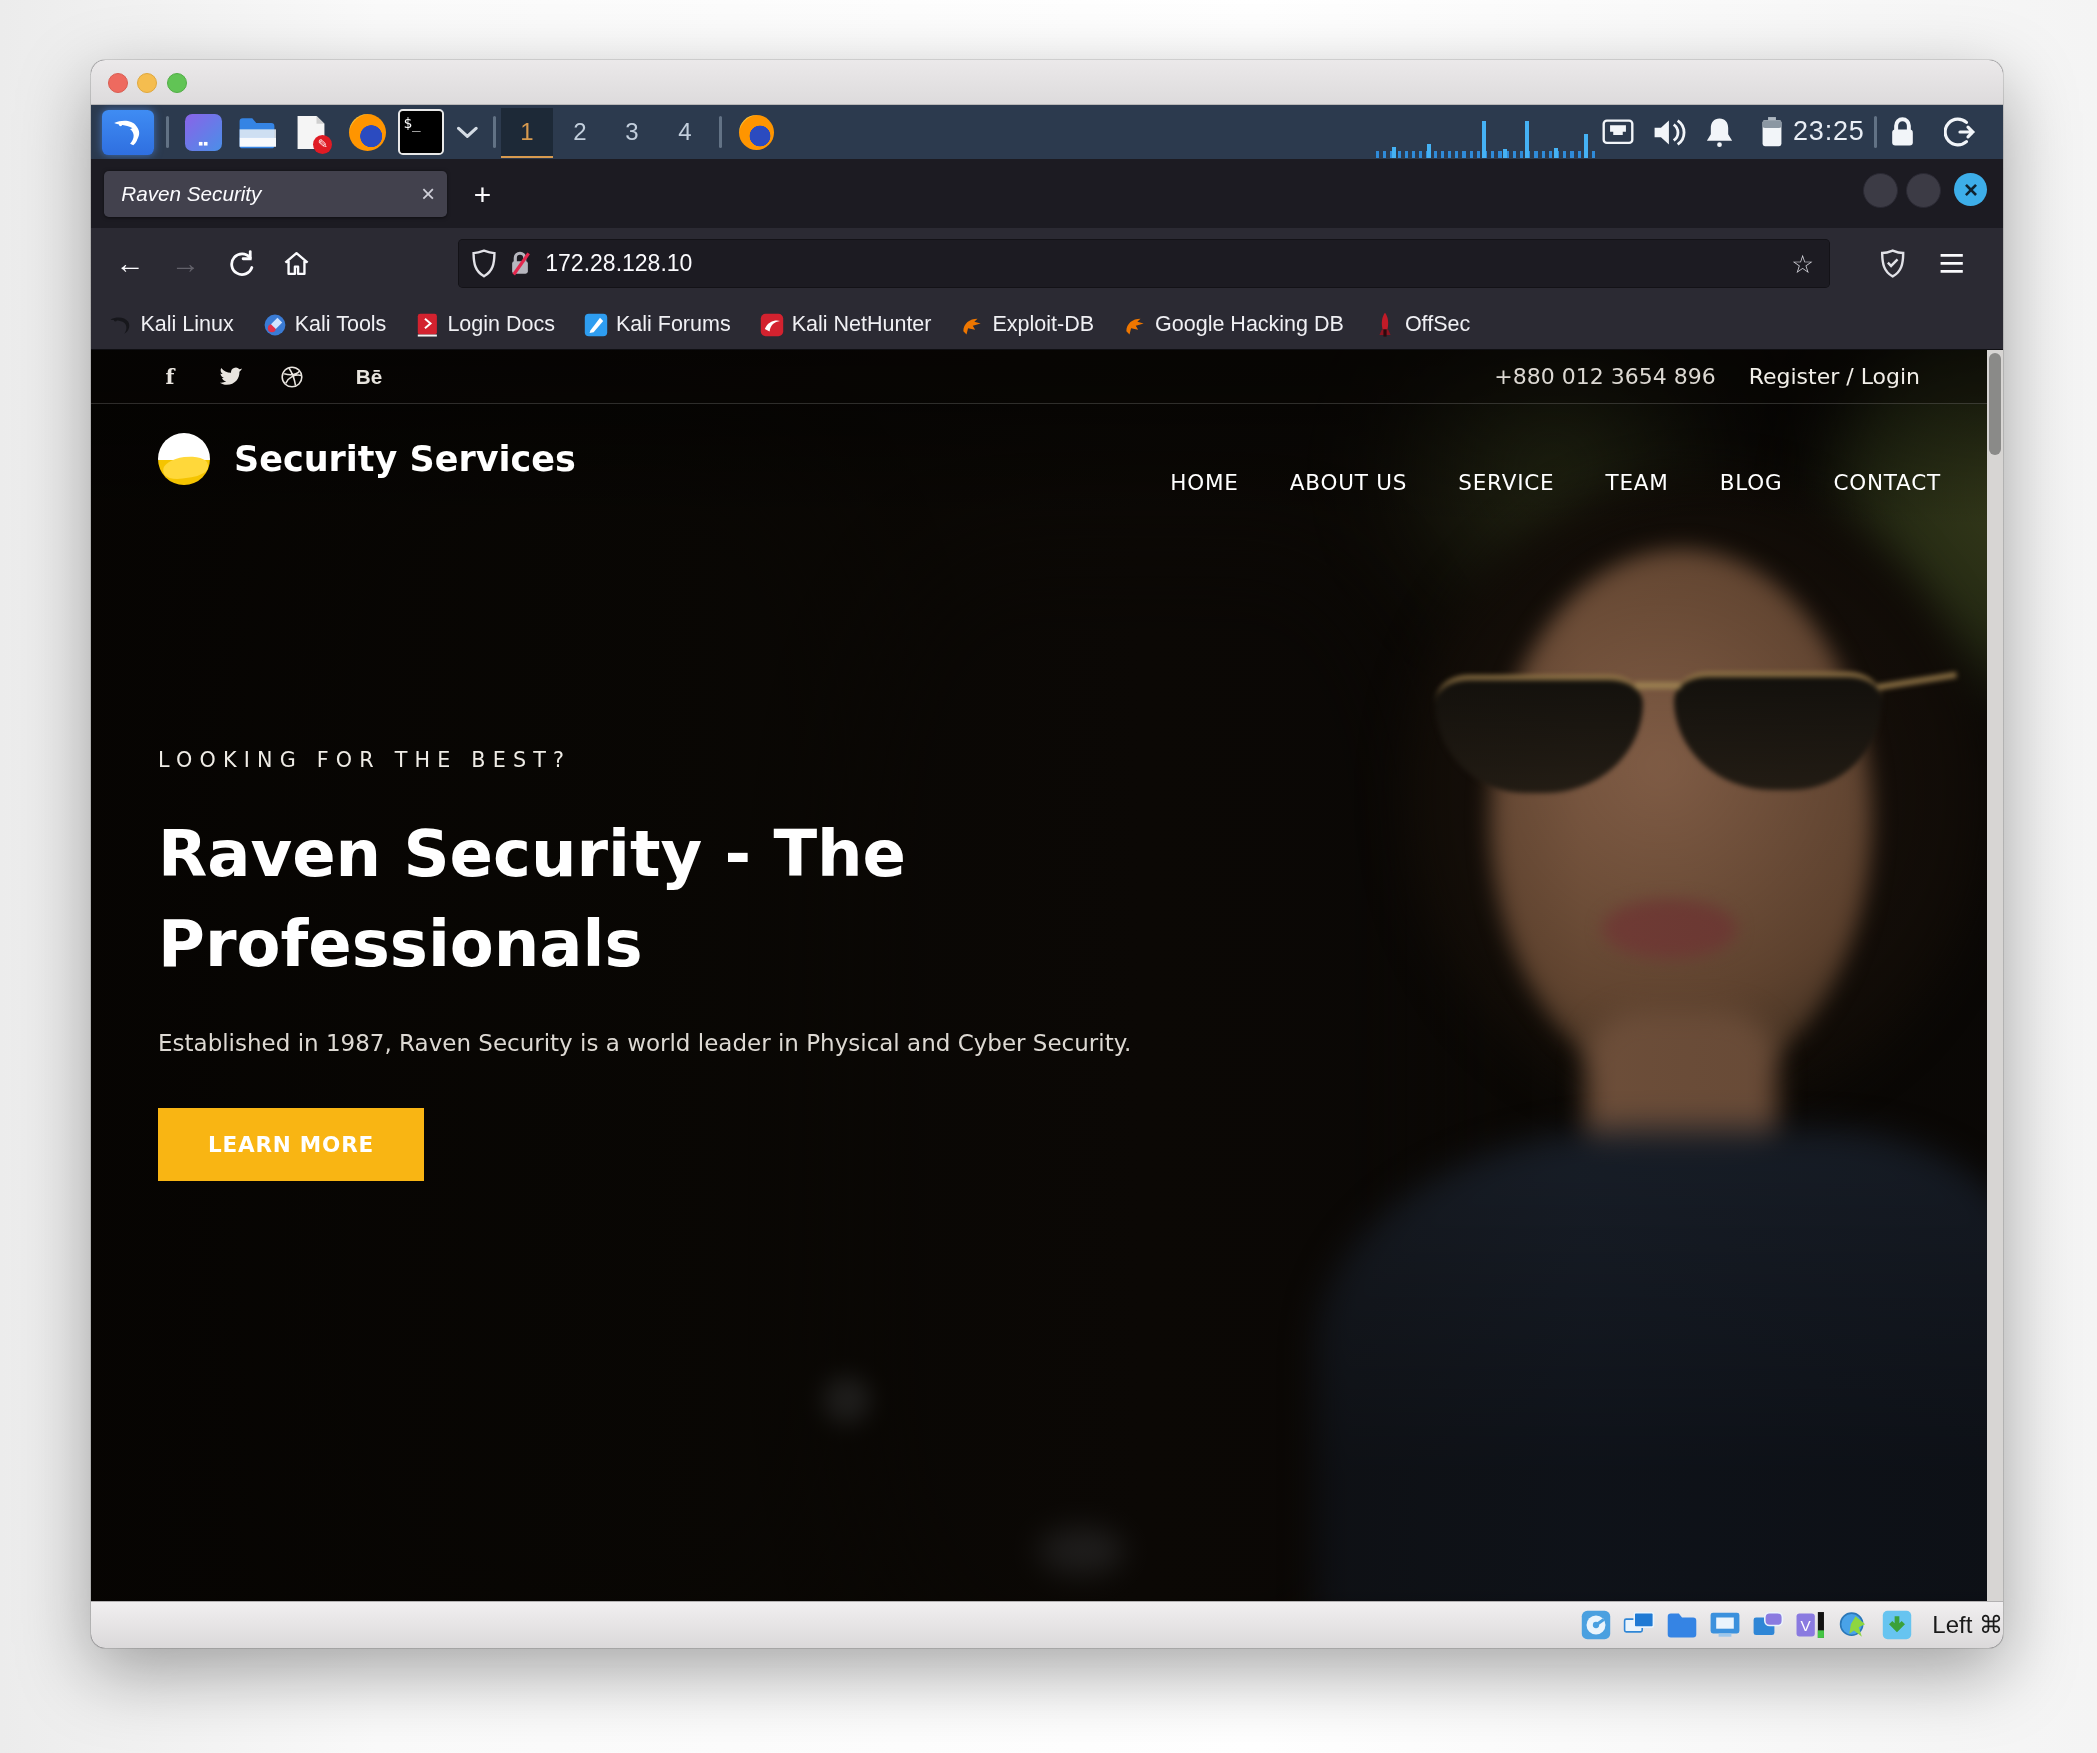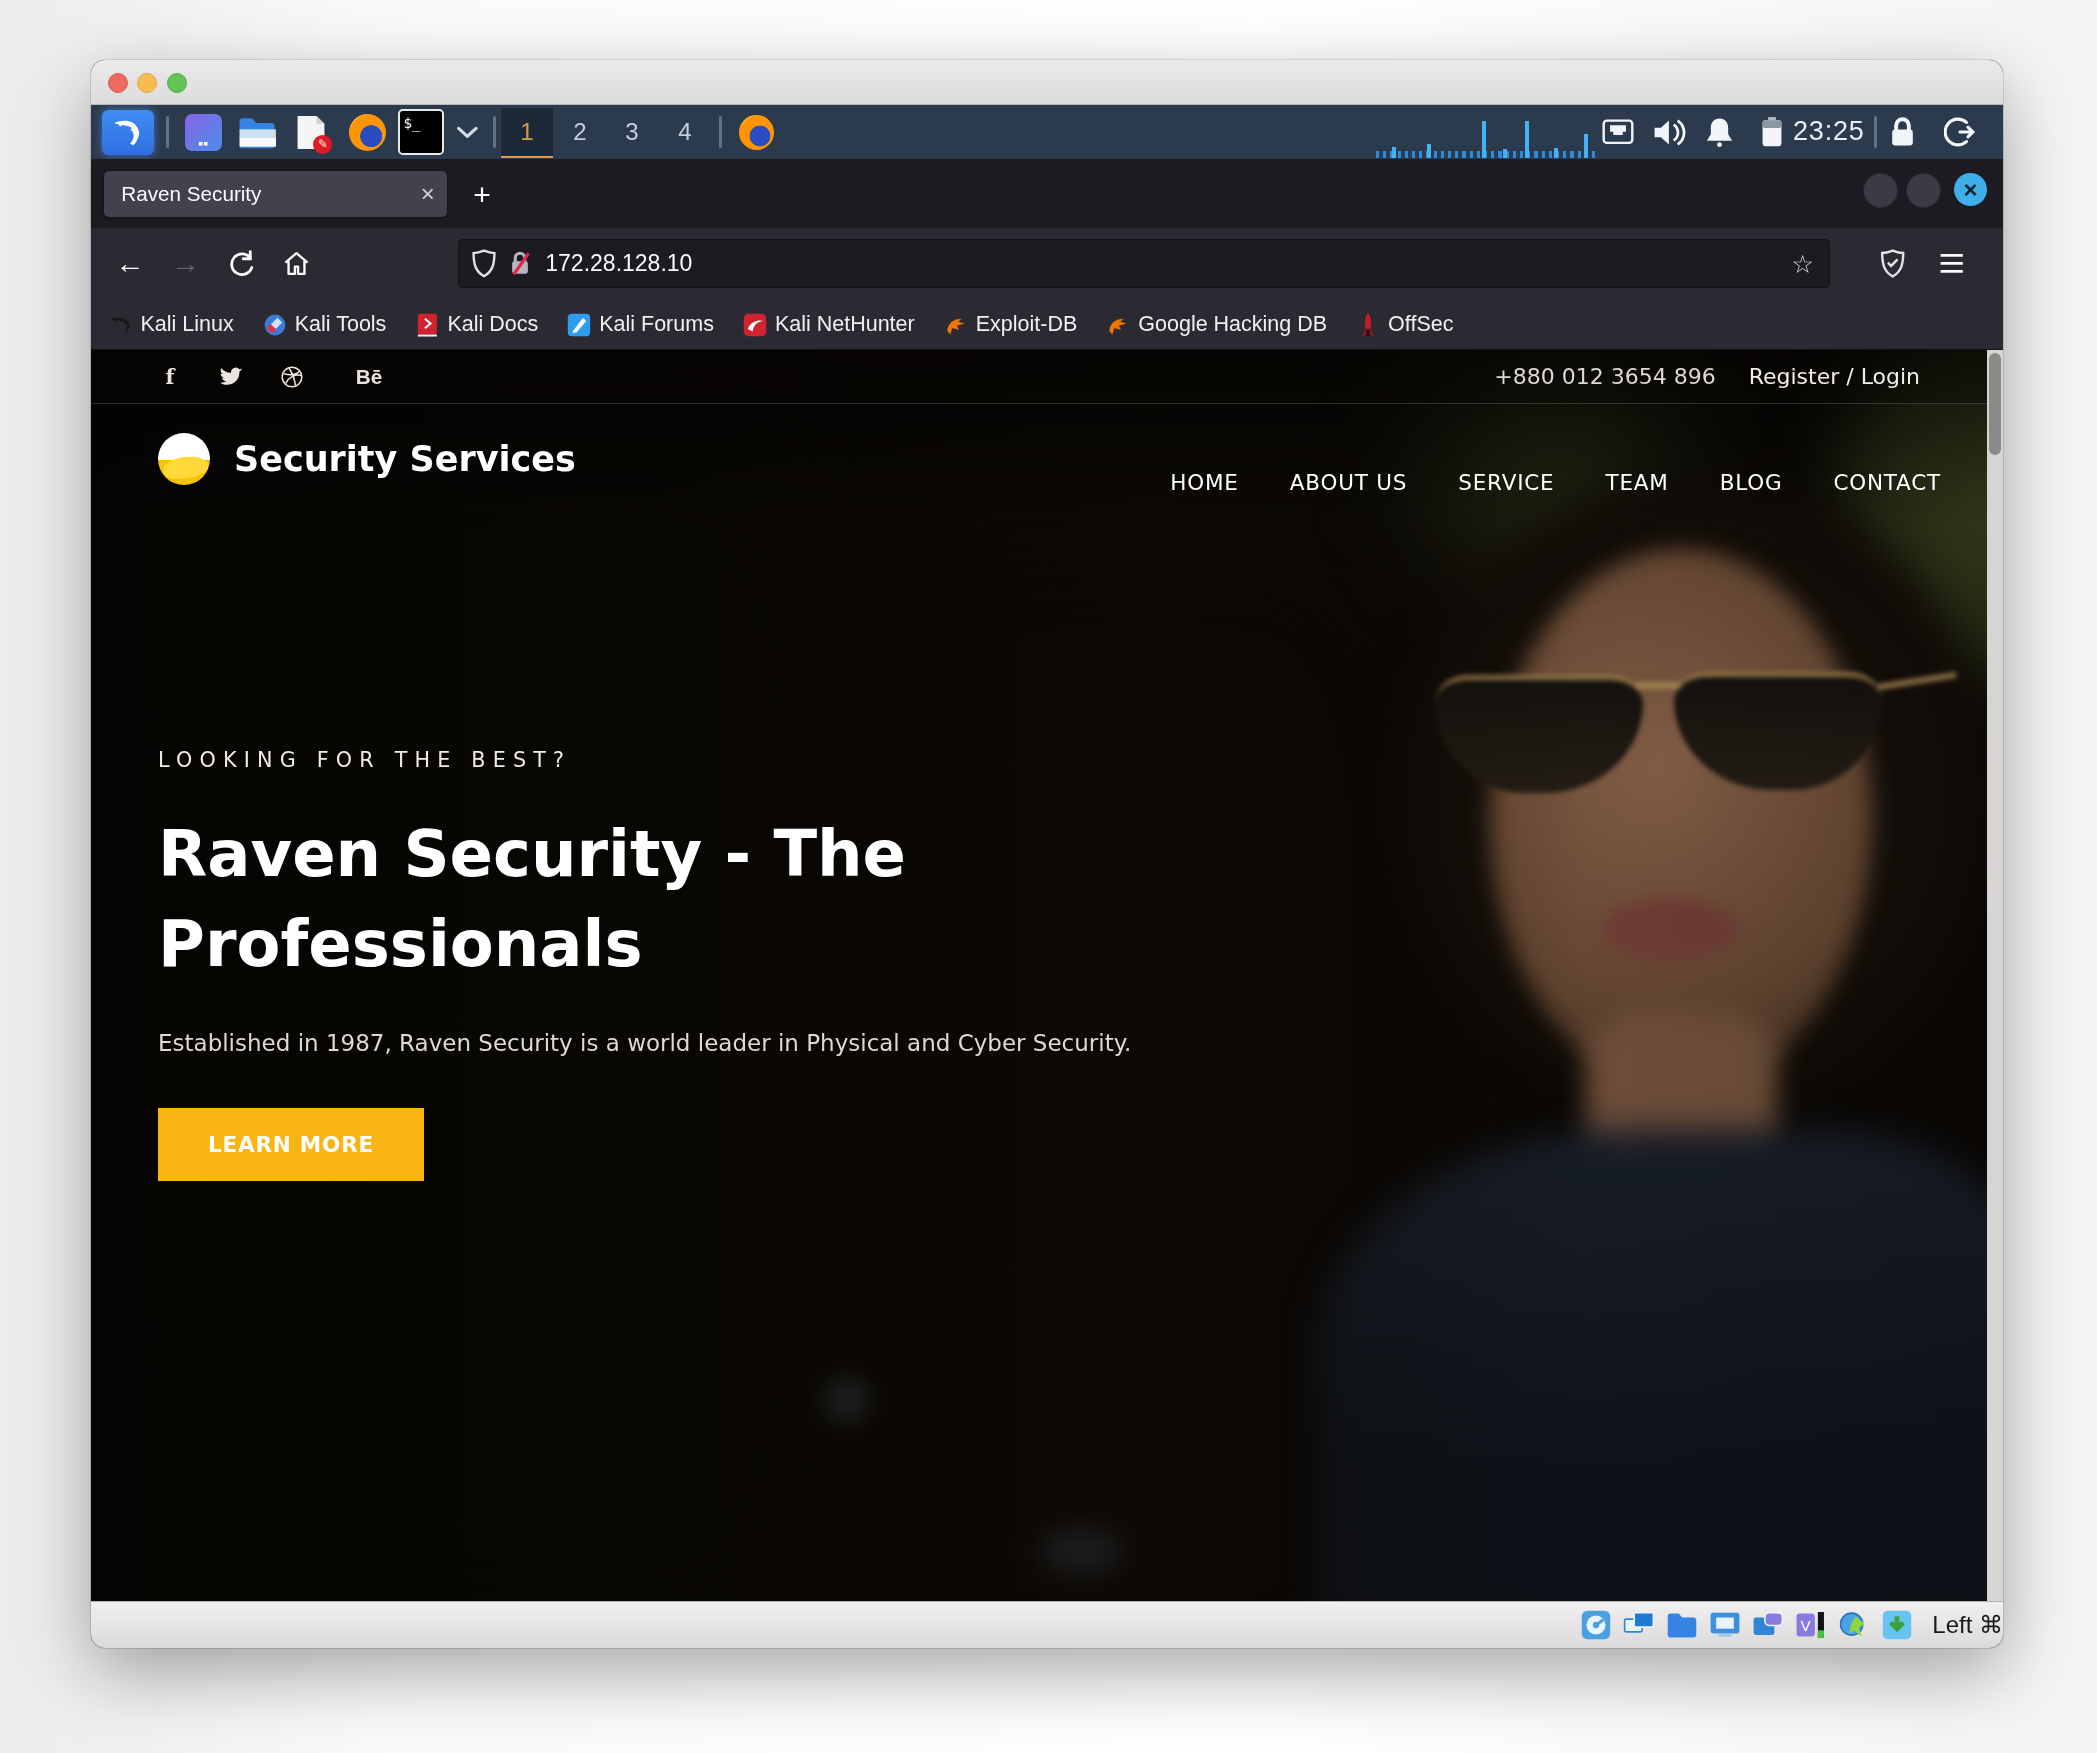--- a/index.html
+++ b/index.html
@@ -22,21 +22,21 @@
   .icon-tile{border-radius:6.4px;}
   .ws-cell{position:absolute;top:3.2px;height:48px;width:52px;display:flex;align-items:center;justify-content:center;font-size:24px;color:#c3cfdd;}
   .ws-active{background:#1d2937;color:#d79a4f;border-bottom:2.4px solid #d79a4f;}
   .spectrum{position:absolute;left:1285px;bottom:0;width:219px;height:41px;}
   .spec-base{position:absolute;bottom:1.6px;left:0;width:100%;height:7.2px;background:repeating-linear-gradient(90deg,#2f8fe0 0 3.2px,transparent 3.2px 7.2px);opacity:.95;}
   .spike{position:absolute;bottom:1.6px;width:4px;background:#45b2f5;}
   .tray-ico{position:absolute;top:9.5px;height:35px;display:flex;align-items:center;justify-content:center;color:#f2f5f9;}
   .clock{position:absolute;left:1702px;top:11px;font-size:27px;color:#e9eef5;letter-spacing:0.8px;}
 
   
-  .ff-tabbar{position:absolute;left:0;top:99px;width:100%;height:68px;background:#1c1b22;}
+  .ff-tabbar{position:absolute;left:0;top:99px;width:100%;height:68px;background:#1c1b22;font-style:italic;}
   .ff-tab{position:absolute;left:12.7px;top:12px;width:343px;height:46px;background:#42414d;border-radius:4.8px;display:flex;align-items:center;box-shadow:0 0.8px 3.2px rgba(0,0,0,.5);}
   .ff-tab-title{color:#fbfbfe;font-size:20.7px;padding-left:17.5px;flex:1;}
   .ff-tab-close{color:#cfcfd8;font-size:24px;width:38px;text-align:center;cursor:default;}
   .ff-newtab{position:absolute;left:372px;top:17.5px;width:38px;height:37px;color:#fbfbfe;font-size:30px;display:flex;align-items:center;justify-content:center;}
   .win-circle{position:absolute;top:14.3px;width:33px;height:33px;border-radius:50%;background:#3c3b45;border:1.6px solid #2a2933;}
   .win-close-blue{background:#3daee9;color:#10232f;font-weight:bold;font-size:24px;display:flex;align-items:center;justify-content:center;border:none;}
   .ff-navbar{position:absolute;left:0;top:168px;width:100%;height:72px;background:#2b2a33;}
   .nav-ico{position:absolute;top:14.3px;width:43px;height:43px;display:flex;align-items:center;justify-content:center;border-radius:4.8px;color:#fbfbfe;font-size:29px;}
   .nav-ico.dim{color:#63626b;}
   .urlbar{position:absolute;left:367px;top:11px;width:1372px;height:49px;background:#1c1b22;border-radius:4.8px;display:flex;align-items:center;box-shadow:inset 0 0 0 0.8px rgba(0,0,0,.4);}
@@ -287,21 +287,21 @@
       <span class="bm-label">Kali Tools</span>
     </div>
     <div class="bm">
       <span class="bm-ico">
           <svg width="20.7" height="24" viewBox="0 0 26 30">
             <rect x="1" y="1" width="24" height="26" rx="3" fill="#d3222f"></rect>
             <rect x="1" y="27" width="24" height="2.5" fill="#f3f3f3"></rect>
             <path d="M10 7 l7 6 -7 6" stroke="#fff" stroke-width="2.5" fill="none"></path>
           </svg>
         </span>
-      <span class="bm-label">Kali Docs</span>
+      <span class="bm-label">Login Docs</span>
     </div>
     <div class="bm">
       <span class="bm-ico">
           <svg width="24" height="24" viewBox="0 0 30 30">
             <rect x="1" y="1" width="28" height="28" rx="5" fill="#2e9df0"></rect>
             <path d="M8 22 L20 6 l4 4 L12 24 l-5 1 Z" fill="#fff"></path>
           </svg>
         </span>
       <span class="bm-label">Kali Forums</span>
     </div>

